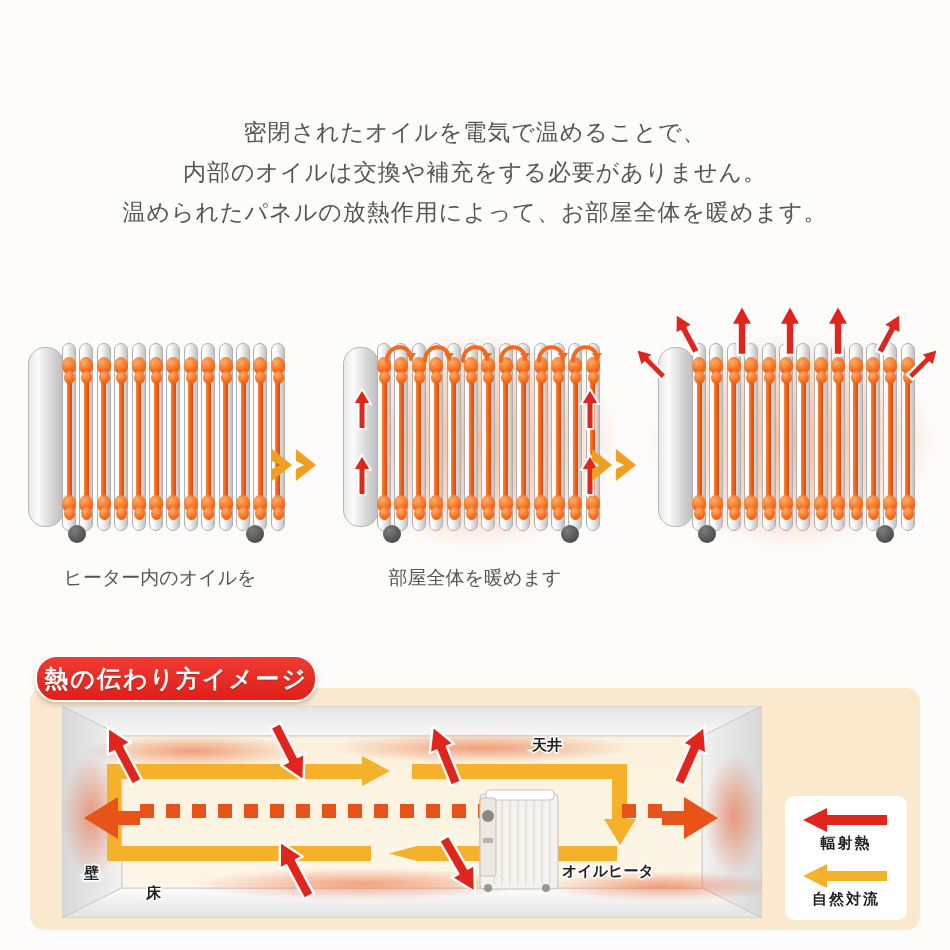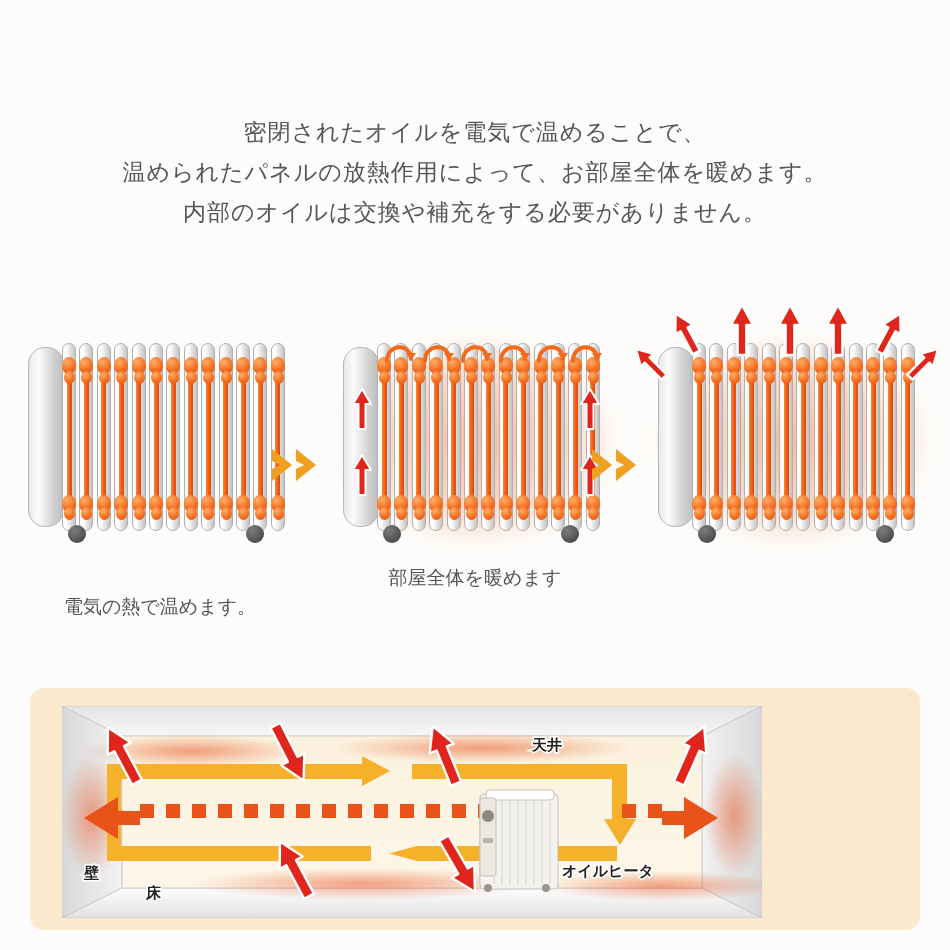--- a/index.html
+++ b/index.html
@@ -109,22 +109,22 @@
   .legend .ltext{font-size:15px;font-weight:700;color:#222;letter-spacing:2px;margin-top:1px;}
 </style>
 </head>
 <body>
 
 <div class="page">
 
 
   <div class="lead">
     <div>密閉されたオイルを電気で温めることで、</div>
+    <div>内部のオイルは交換や補充をする必要がありません。</div>
     <div>温められたパネルの放熱作用によって、お部屋全体を暖めます。</div>
-    <div>内部のオイルは交換や補充をする必要がありません。</div>
   </div>
 
   <div class="steps">
 
     <div class="step s1">
       <div class="illus">
         <div class="rad">
           <div class="sidepanel"></div>
           <div class="fins" id="fins1">
               <div class="fin" style="left: 0px;"></div>
@@ -204,22 +204,21 @@
               <div class="bulb" style="left: 208.8px; top: 14px;"></div>
               <div class="bulb b2" style="left: 210.8px; top: 28px;"></div>
               <div class="bulb" style="left: 208.8px; top: 152px;"></div>
               <div class="bulb b2" style="left: 210.8px; top: 164px;"></div>
             </div>
           <div class="wheel" style="left:40px;top:182px;"></div>
           <div class="wheel" style="left:218px;top:182px;"></div>
         </div>
       </div>
       <div class="cap">
-        <br>
-        <span>電気の熱で温めます。</span>
+        <span>ヒーター内のオイルを</span><br>
       </div>
     </div>
 
     <div class="chev c1">
       <svg width="60" height="44" viewBox="0 0 60 44">
         <path d="M4 6 L24 22 L4 38 L4 26 L12 22 L4 18 Z" fill="#f0a020"></path>
         <path d="M28 6 L48 22 L28 38 L28 26 L36 22 L28 18 Z" fill="#f0a020"></path>
       </svg>
     </div>
 
@@ -475,20 +474,21 @@
               </g>
             </g>
           </svg>
         </div>
       </div>
     </div>
   </div>
 
   <div class="panel"></div>
 
+  <div class="badge">熱の伝わり方イメージ</div>
 
   <div class="room">
     <svg class="roomsvg" width="700" height="212" viewBox="0 0 700 212">
       <defs>
         <linearGradient id="wallL" x1="0" y1="0" x2="1" y2="0">
           <stop offset="0%" stop-color="#d8d8d8"></stop>
             <stop offset="100%" stop-color="#f2f2f2"></stop>
         </linearGradient>
         <linearGradient id="wallR" x1="0" y1="0" x2="1" y2="0">
           <stop offset="0%" stop-color="#f2f2f2"></stop>
@@ -614,14 +614,28 @@
 
       <g font-family="DejaVu Sans, Liberation Sans, sans-serif" font-size="15" font-weight="700" fill="#222" stroke="#ffffff" stroke-width="3" paint-order="stroke">
         <text id="lbl-ceiling" x="470" y="44">天井</text>
         <text id="lbl-wall" x="22" y="172">壁</text>
         <text id="lbl-floor" x="84" y="192">床</text>
         <text id="lbl-heater" x="500" y="170">オイルヒータ</text>
       </g>
     </svg>
   </div>
 
+  <div class="legend">
+    <div class="lrow">
+      <svg width="86" height="26" viewBox="0 0 86 26">
+        <path d="M0 13 L24 1 L24 8 L84 8 L84 18 L24 18 L24 25 Z" fill="#e0261c"></path>
+      </svg>
+      <div class="ltext">輻射熱</div>
+    </div>
+    <div class="lrow" style="margin-top:8px;">
+      <svg width="86" height="26" viewBox="0 0 86 26">
+        <path d="M0 13 L24 1 L24 8 L84 8 L84 18 L24 18 L24 25 Z" fill="#f5b12a"></path>
+      </svg>
+      <div class="ltext">自然対流</div>
+    </div>
+  </div>
 
 </div>
 
 </body></html>

